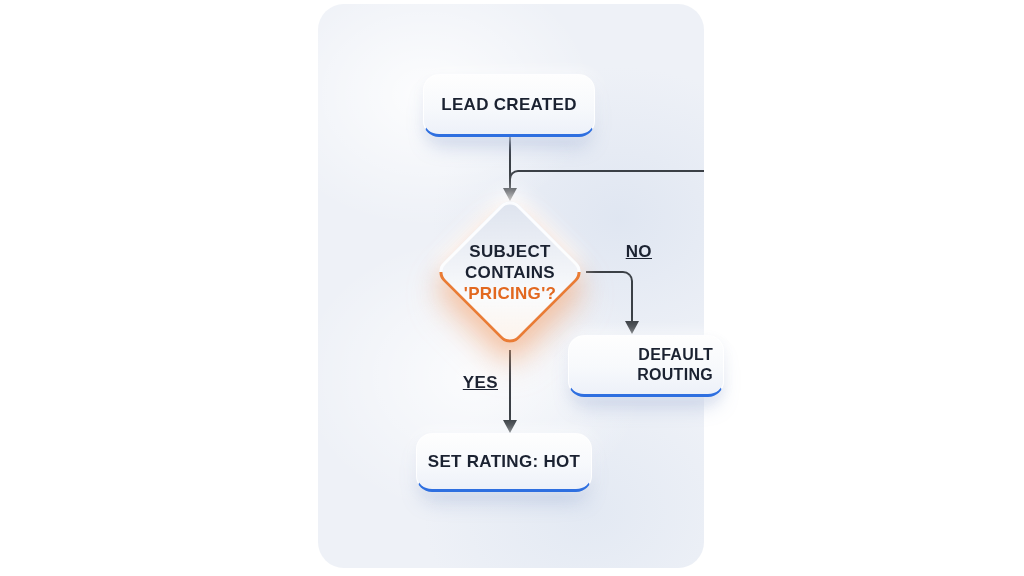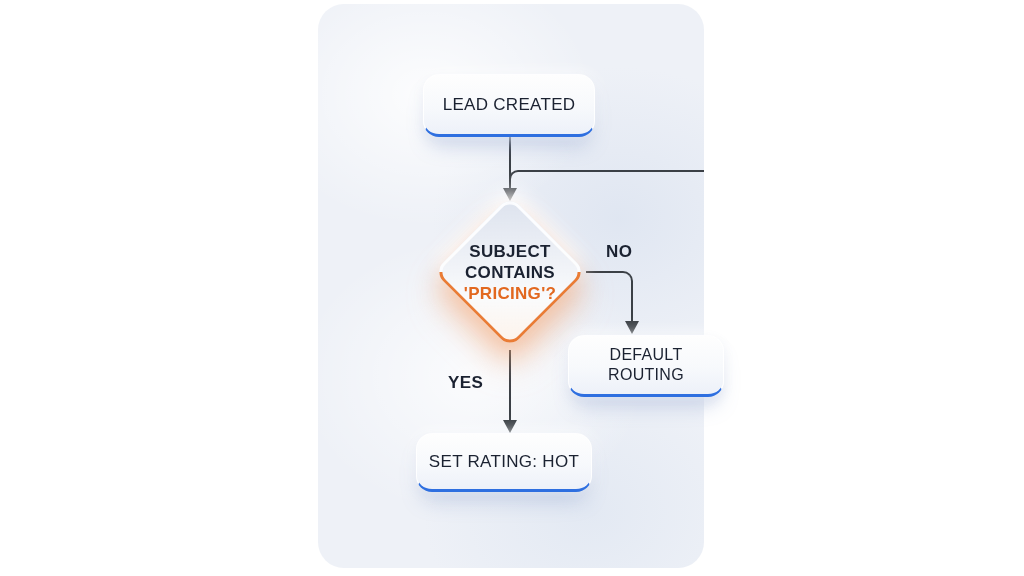--- a/index.html
+++ b/index.html
@@ -48,21 +48,21 @@
   
   .node-box{
     position:absolute;display:flex;align-items:center;justify-content:center;
     text-align:center;border-radius:16px;
     background:linear-gradient(180deg,#fefefe 0%,#f7f9fc 55%,#edf1f9 100%);
     border:1px solid rgba(255,255,255,.9);
     border-bottom:3px solid var(--accent-blue);
     box-shadow:0 0 16px rgba(255,255,255,.9),
                0 14px 22px -8px rgba(96,126,188,.38),
                0 4px 10px rgba(120,142,190,.18);
-    color:var(--text-dark);font-weight:normal;letter-spacing:.3px;
+    color:var(--text-dark);font-weight:bold;letter-spacing:.3px;
   }
   .node-box .lbl{padding:0 10px;}
   .fs17{font-size:17px;line-height:21px;}
   .fs16{font-size:16px;line-height:20px;}
 
   
   .diamond{
     position:absolute;left:456px;top:218px;width:108px;height:108px;
     transform:rotate(45deg);border-radius:14px;
     border:3px solid;
@@ -76,21 +76,21 @@
     position:absolute;left:50%;top:50%;width:150px;
     transform:translate(-50%,-50%) rotate(-45deg);
     text-align:center;font-weight:bold;font-size:17px;line-height:21px;
     color:var(--text-dark);letter-spacing:.3px;
   }
   .diamond-label .hl{color:var(--orange-text);}
 
   
   .edge-label{
     position:absolute;font-weight:bold;font-size:17px;letter-spacing:.4px;
-    color:var(--text-dark);text-align:left;
+    color:var(--text-dark);text-align:right;text-decoration:underline;
   }
 </style>
 </head>
 <body>
 
 <div class="stage">
   <div class="panel">
 
     <div class="vline" style="left:191px;top:133px;height:53px;"></div>
 
@@ -111,20 +111,20 @@
     <span class="lbl">LEAD CREATED</span>
   </div>
 
   <div class="diamond">
     <div class="diamond-label">
       <span>SUBJECT CONTAINS</span><br>
       <span class="hl">'PRICING'?</span>
     </div>
   </div>
 
-  <div class="node-box fs16" style="left:568px;top:335px;width:156px;height:62px;">
+  <div class="node-box fs16" style="left:568px;top:335px;width:156px;height:62px;text-align:right;">
     <span class="lbl">DEFAULT ROUTING</span>
   </div>
 
   <div class="node-box fs17" style="left:416px;top:433px;width:176px;height:59px;">
     <span class="lbl">SET RATING: HOT</span>
   </div>
 </div>
 
 </body></html>

